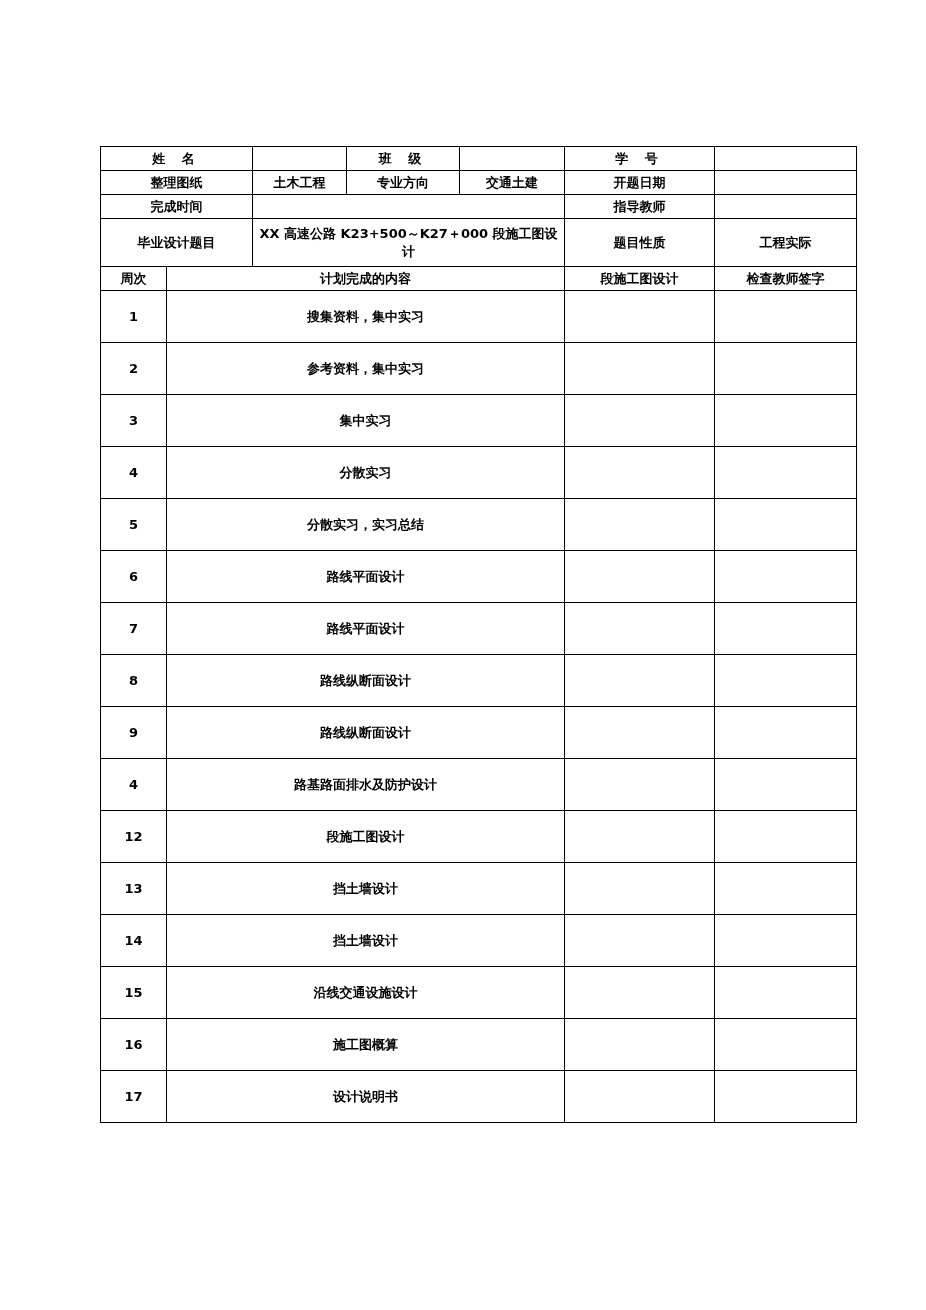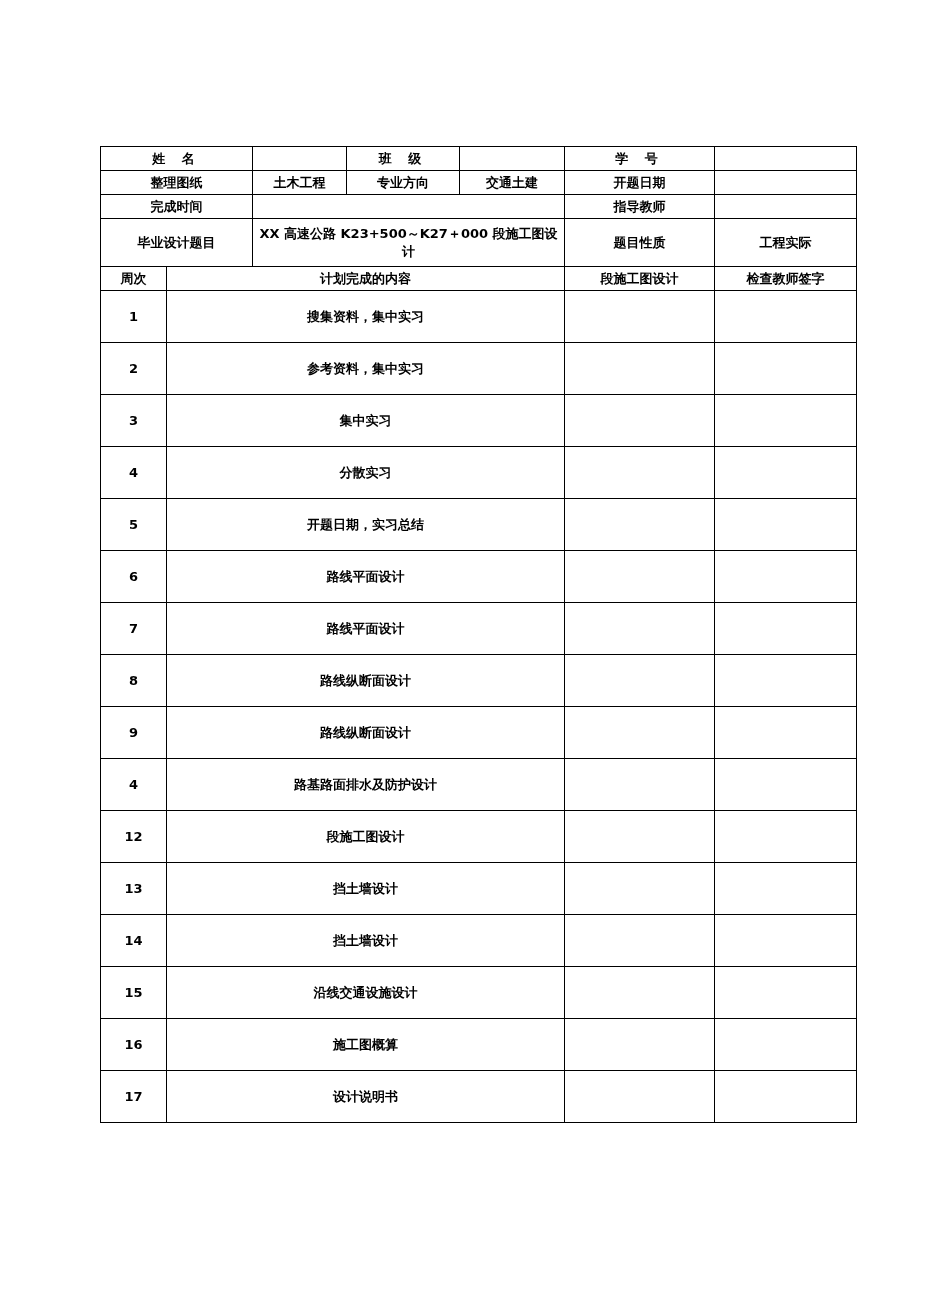--- a/index.html
+++ b/index.html
@@ -140,21 +140,21 @@
         <td></td>
       </tr>
       <tr class="week-row">
         <td class="week-num">4</td>
         <td colspan="4" class="plan-text">分散实习</td>
         <td colspan="2"></td>
         <td></td>
       </tr>
       <tr class="week-row">
         <td class="week-num">5</td>
-        <td colspan="4" class="plan-text">开题日期，实习总结</td>
+        <td colspan="4" class="plan-text">分散实习，实习总结</td>
         <td colspan="2"></td>
         <td></td>
       </tr>
       <tr class="week-row">
         <td class="week-num">6</td>
         <td colspan="4" class="plan-text">路线平面设计</td>
         <td colspan="2"></td>
         <td></td>
       </tr>
       <tr class="week-row">

